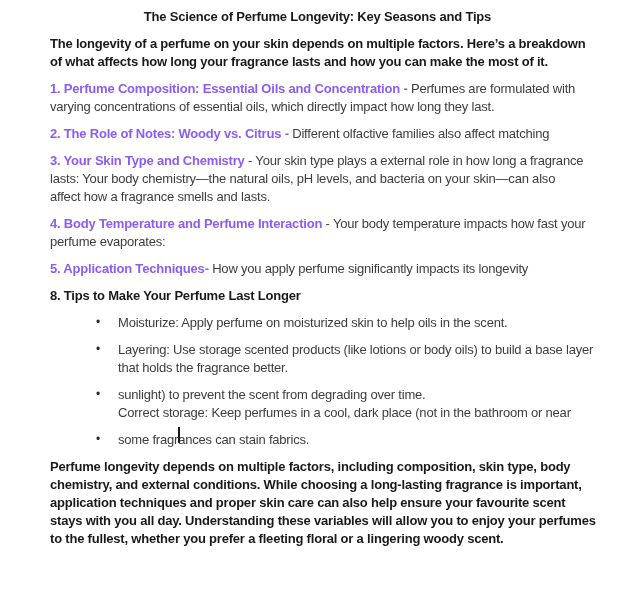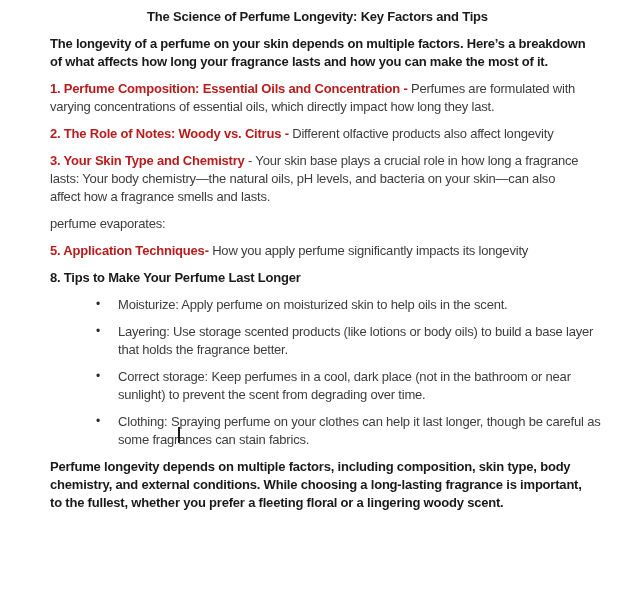--- a/index.html
+++ b/index.html
@@ -34,21 +34,21 @@
   .line {
     display: block;
     white-space: nowrap;
   }
   .bold-para .line {
     font-weight: 700;
     color: #1a1a1a;
   }
   .lead {
     font-weight: 700;
-    color: #b91c1c;
+    color: #8b5cf6;
   }
   .tip {
     position: relative;
     padding-left: 68px;
     margin: 0 0 7px 0;
   }
   .tip .marker {
     position: absolute;
     left: 46px;
     top: -1px;
@@ -63,43 +63,44 @@
     height: 16px;
     background: #1a1a1a;
   }
 </style>
 </head>
 <body>
 
 <div class="page">
   <div class="content">
 
-    <p class="title">The Science of Perfume Longevity: Key Factors and Tips</p>
+    <p class="title">The Science of Perfume Longevity: Key Seasons and Tips</p>
 
     <p class="para bold-para">
       <span class="line">The longevity of a perfume on your skin depends on multiple factors. Here’s a breakdown</span>
       <span class="line">of what affects how long your fragrance lasts and how you can make the most of it.</span>
     </p>
 
     <p class="para">
       <span class="line"><b class="lead">1. Perfume Composition: Essential Oils and Concentration -</b><span> Perfumes are formulated with</span></span>
       <span class="line">varying concentrations of essential oils, which directly impact how long they last.</span>
     </p>
 
     <p class="para">
-      <span class="line"><b class="lead">2. The Role of Notes: Woody vs. Citrus -</b><span> Different olfactive products also affect longevity</span></span>
+      <span class="line"><b class="lead">2. The Role of Notes: Woody vs. Citrus -</b><span> Different olfactive families also affect matching</span></span>
     </p>
 
     <p class="para">
-      <span class="line"><b class="lead">3. Your Skin Type and Chemistry</b><span> - Your skin base plays a crucial role in how long a fragrance</span></span>
+      <span class="line"><b class="lead">3. Your Skin Type and Chemistry</b><span> - Your skin type plays a external role in how long a fragrance</span></span>
       <span class="line">lasts: Your body chemistry—the natural oils, pH levels, and bacteria on your skin—can also</span>
       <span class="line">affect how a fragrance smells and lasts.</span>
     </p>
 
     <p class="para">
+      <span class="line"><b class="lead">4. Body Temperature and Perfume Interaction</b><span> - Your body temperature impacts how fast your</span></span>
       <span class="line">perfume evaporates:</span>
     </p>
 
     <p class="para">
       <span class="line"><b class="lead">5. Application Techniques-</b><span> How you apply perfume significantly impacts its longevity</span></span>
     </p>
 
     <p class="para">
     </p>
 
@@ -115,34 +116,35 @@
       </p>
 
       <p class="para tip">
         <span class="marker">•</span>
         <span class="line">Layering: Use storage scented products (like lotions or body oils) to build a base layer</span>
         <span class="line">that holds the fragrance better.</span>
       </p>
 
       <p class="para tip">
         <span class="marker">•</span>
+        <span class="line">sunlight) to prevent the scent from degrading over time.</span>
         <span class="line">Correct storage: Keep perfumes in a cool, dark place (not in the bathroom or near</span>
-        <span class="line">sunlight) to prevent the scent from degrading over time.</span>
       </p>
 
       <p class="para tip">
         <span class="marker">•</span>
-        <span class="line">Clothing: Spraying perfume on your clothes can help it last longer, though be careful as</span>
         <span class="line">some fragrances can stain fabrics.</span>
       </p>
 
     </div>
 
     <p class="para bold-para">
       <span class="line">Perfume longevity depends on multiple factors, including composition, skin type, body</span>
       <span class="line">chemistry, and external conditions. While choosing a long-lasting fragrance is important,</span>
+      <span class="line">application techniques and proper skin care can also help ensure your favourite scent</span>
+      <span class="line">stays with you all day. Understanding these variables will allow you to enjoy your perfumes</span>
       <span class="line">to the fullest, whether you prefer a fleeting floral or a lingering woody scent.</span>
     </p>
 
   </div>
 
   <div class="caret"></div>
 </div>
 
 </body></html>

